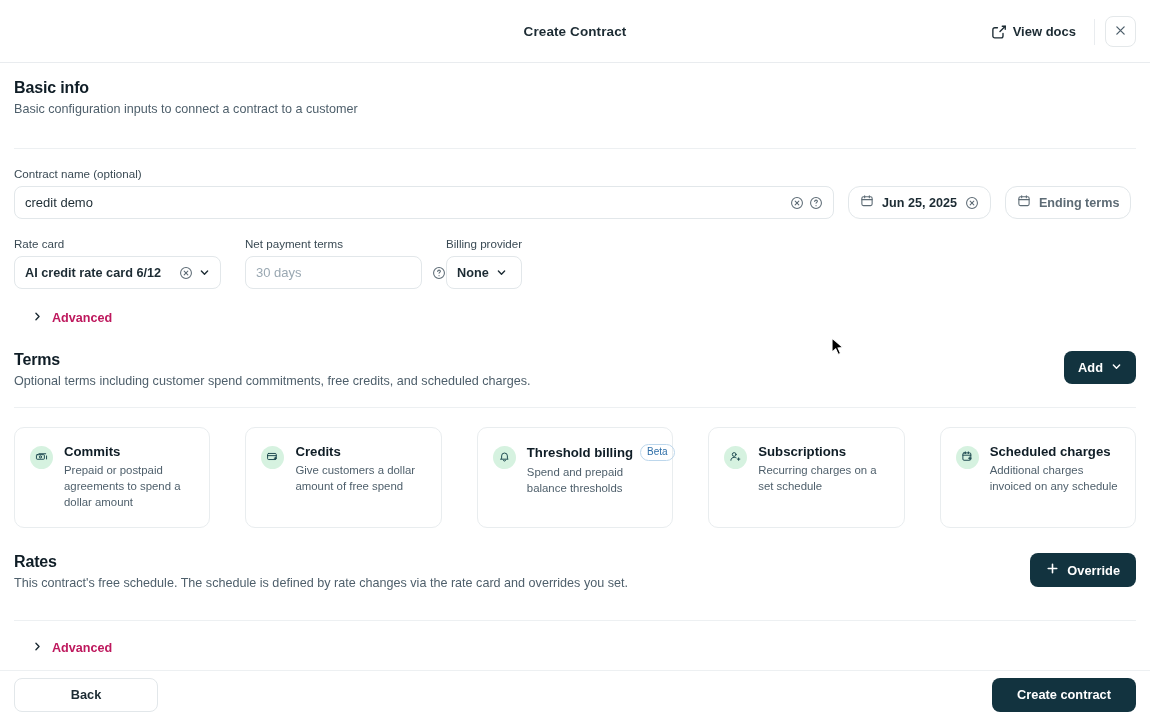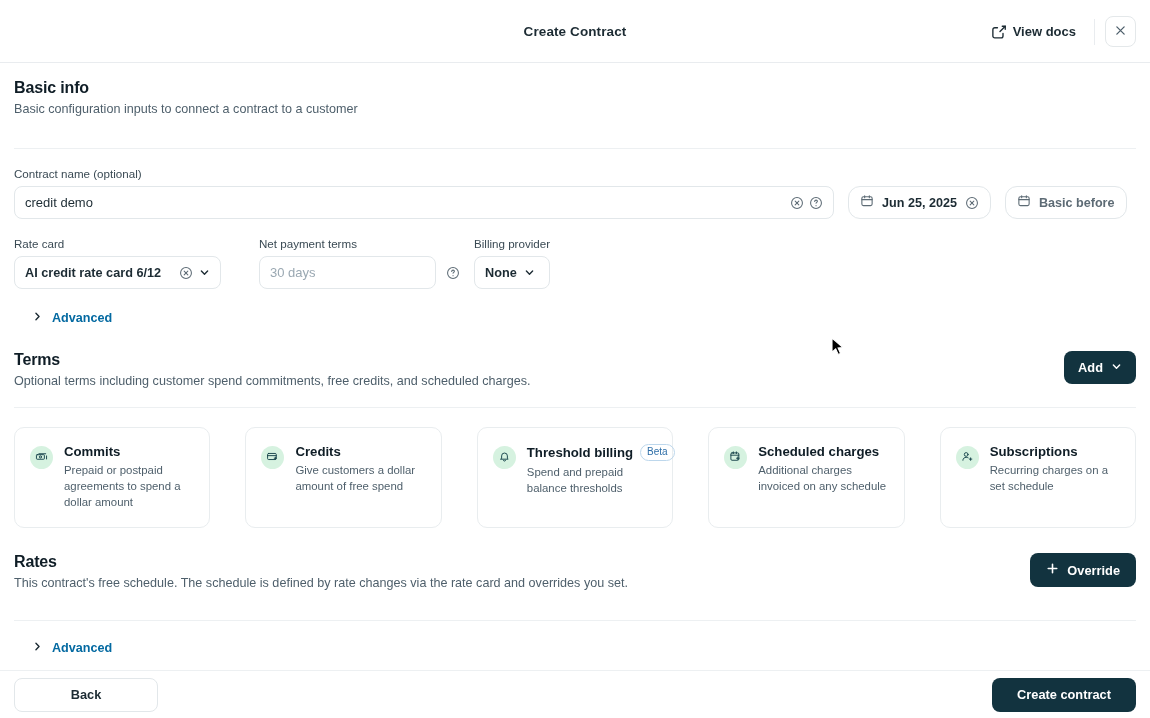--- a/index.html
+++ b/index.html
@@ -59,33 +59,33 @@
   .adorn { display: flex; align-items: center; gap: 5px; margin-left: 6px; }
   .circ-icon { width: 14px; height: 14px; display: block; cursor: pointer; }
 
   .date-pill {
     height: 33px; border: 1px solid #e2e7ea; border-radius: 12px; background: #fff;
     display: flex; align-items: center; gap: 8px; padding: 0 11px; cursor: pointer;
   }
   .date-pill .dtext { font-size: 12.6px; font-weight: 700; color: #1c2b33; white-space: nowrap; }
   .date-pill .dtext.ph { color: #5d6b75; }
 
-  .row2 { display: flex; align-items: flex-end; gap: 38px; margin-top: 18px; }
+  .row2 { display: flex; align-items: flex-end; gap: 24px; margin-top: 18px; }
   .select-box {
     height: 33px; border: 1px solid #e2e7ea; border-radius: 8px; background: #fff;
     display: flex; align-items: center; gap: 7px; padding: 0 10px; cursor: pointer;
   }
   .select-box .stext { font-size: 12.7px; font-weight: 700; color: #1c2b33; white-space: nowrap; }
   .w-ratecard { width: 207px; justify-content: space-between; }
   .w-net { width: 177px; }
   .w-bp { }
 
   .advanced {
     display: flex; align-items: center; gap: 9px; cursor: pointer;
-    font-size: 12.6px; font-weight: 700; color: #0369a1;
+    font-size: 12.6px; font-weight: 700; color: #be185d;
     padding: 6px 0 6px 18px;
   }
 
   
   .sec-row { display: flex; align-items: flex-start; justify-content: space-between; }
   .btn-dark {
     background: #12333f; color: #fff; border: none; border-radius: 8px;
     font-family: "Liberation Sans", sans-serif;
     font-size: 12.8px; font-weight: 700; cursor: pointer;
     display: flex; align-items: center; gap: 8px; justify-content: center;
@@ -206,21 +206,21 @@
         </span>
       </div>
 
       <div class="date-pill">
         <span>
           <svg width="14" height="14" viewBox="0 0 18 18" fill="none" stroke="#5d6b75" stroke-width="1.4" stroke-linecap="round">
             <rect x="2.4" y="3.6" width="13.2" height="11.4" rx="2"></rect>
             <path d="M2.4 7.2h13.2M6 2.2v2.6M12 2.2v2.6"></path>
           </svg>
         </span>
-        <span class="dtext ph">Basic before</span>
+        <span class="dtext ph">Ending terms</span>
       </div>
     </div>
 
     <div class="row2">
       <div>
         <div class="field-label">Rate card</div>
         <div class="select-box w-ratecard">
           <span class="stext">AI credit rate card 6/12</span>
           <span style="display:flex;align-items:center;gap:6px">
             <span class="circ-icon">
@@ -346,49 +346,49 @@
             <span class="beta">Beta</span>
           </div>
           <div class="card-desc">Spend and prepaid balance thresholds</div>
         </div>
       </div>
 
       <div class="card">
         <div class="card-icon">
           <span>
             <svg width="13" height="13" viewBox="0 0 18 18" fill="none" stroke="#15424a" stroke-width="1.3" stroke-linecap="round" stroke-linejoin="round">
+              <circle cx="7.2" cy="6.2" r="2.6"></circle>
+              <path d="M2.6 14.2c0-2.6 2.1-4 4.6-4 1 0 1.9.2 2.7.6"></path>
+              <path d="M11.6 12.6h3.4M13.3 10.9v3.4"></path>
+            </svg>
+          </span>
+        </div>
+        <div class="card-body">
+          <div class="card-title-row">
+            <span class="card-title">Subscriptions</span>
+          </div>
+          <div class="card-desc">Recurring charges on a set schedule</div>
+        </div>
+      </div>
+
+      <div class="card">
+        <div class="card-icon">
+          <span>
+            <svg width="13" height="13" viewBox="0 0 18 18" fill="none" stroke="#15424a" stroke-width="1.3" stroke-linecap="round" stroke-linejoin="round">
               <rect x="2.6" y="4" width="11" height="10.2" rx="1.6"></rect>
               <path d="M2.6 7.2h11M6 2.6v2.4M10.2 2.6v2.4"></path>
               <path d="M10.4 11.4h3.6M12.2 9.6v3.6"></path>
             </svg>
           </span>
         </div>
         <div class="card-body">
           <div class="card-title-row">
             <span class="card-title">Scheduled charges</span>
           </div>
           <div class="card-desc">Additional charges invoiced on any schedule</div>
-        </div>
-      </div>
-
-      <div class="card">
-        <div class="card-icon">
-          <span>
-            <svg width="13" height="13" viewBox="0 0 18 18" fill="none" stroke="#15424a" stroke-width="1.3" stroke-linecap="round" stroke-linejoin="round">
-              <circle cx="7.2" cy="6.2" r="2.6"></circle>
-              <path d="M2.6 14.2c0-2.6 2.1-4 4.6-4 1 0 1.9.2 2.7.6"></path>
-              <path d="M11.6 12.6h3.4M13.3 10.9v3.4"></path>
-            </svg>
-          </span>
-        </div>
-        <div class="card-body">
-          <div class="card-title-row">
-            <span class="card-title">Subscriptions</span>
-          </div>
-          <div class="card-desc">Recurring charges on a set schedule</div>
         </div>
       </div>
     </div>
 
     <div style="height:25px"></div>
     <div class="sec-row">
       <div>
         <h2 class="sec-title">Rates</h2>
         <div class="sec-sub">This contract's free schedule. The schedule is defined by rate changes via the rate card and overrides you set.</div>
       </div>

